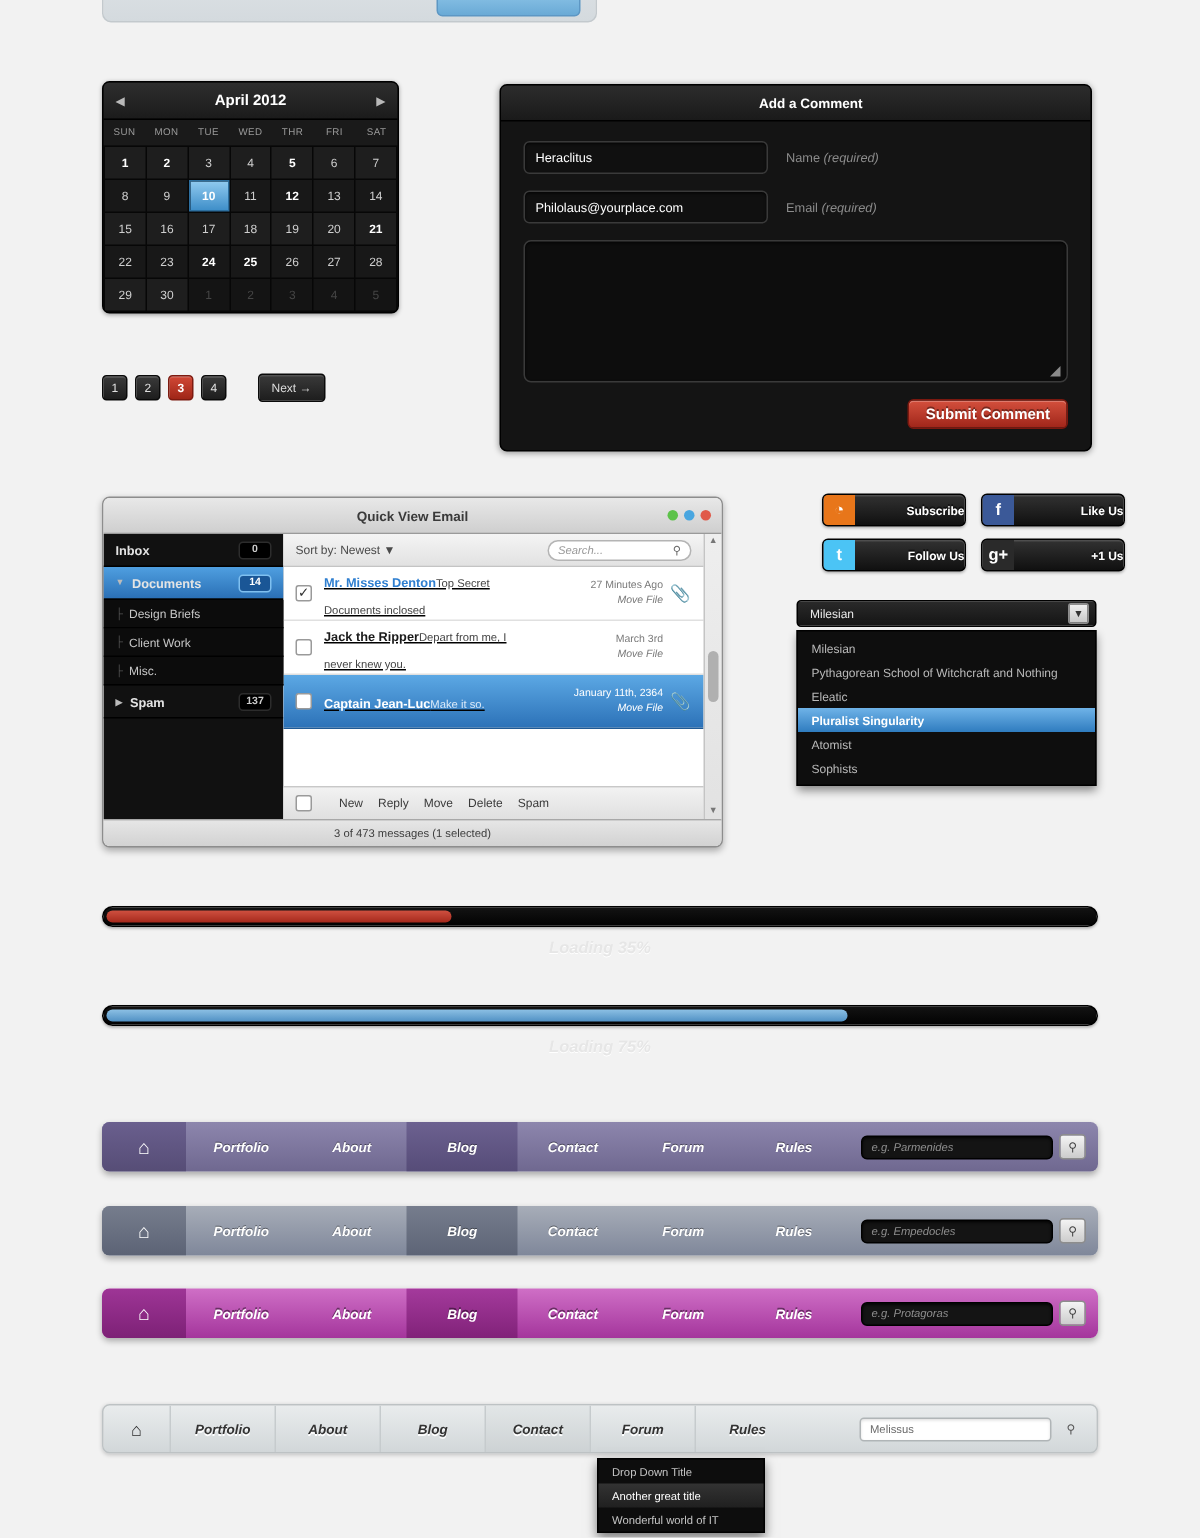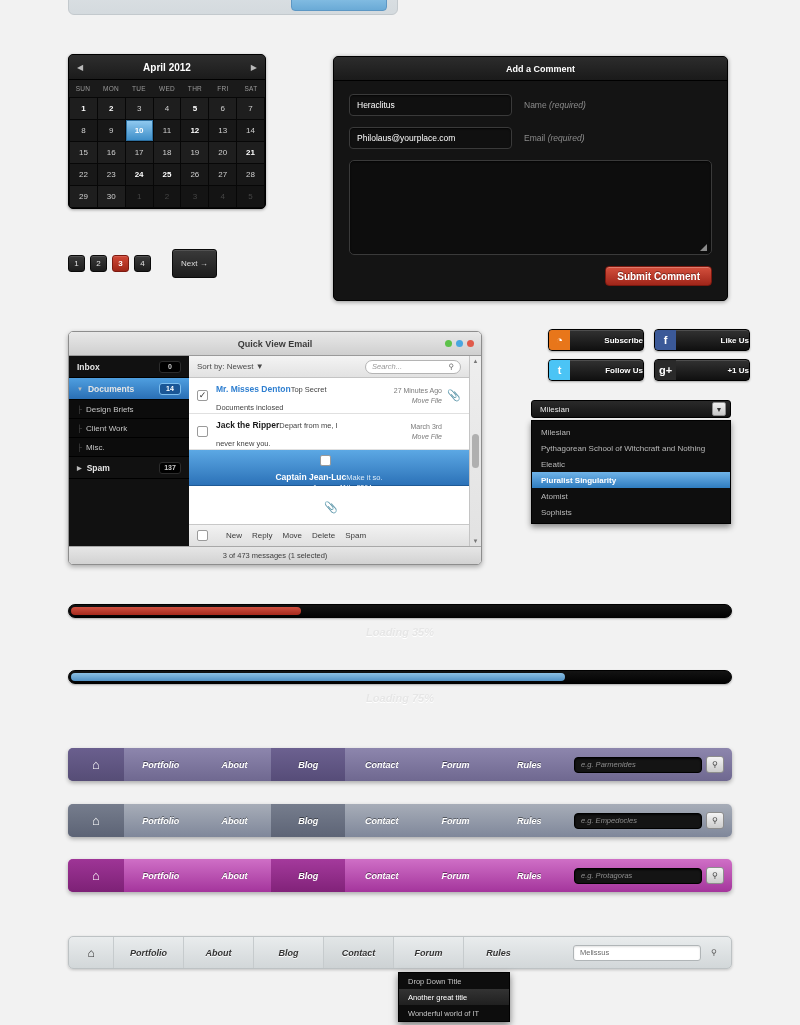--- a/index.html
+++ b/index.html
@@ -57,21 +57,21 @@
   
   .pager{ position:absolute; left:68px; top:249px; display:flex; gap:5px; align-items:center; }
   .pg{
     width:17px; height:17px; border-radius:3px;
     background:linear-gradient(#3a3a3a,#1d1d1d); border:1px solid #0a0a0a;
     color:#e0e0e0; font-size:8px; display:flex; align-items:center; justify-content:center;
     box-shadow:inset 0 1px 0 rgba(255,255,255,.13);
   }
   .pg.active{ background:linear-gradient(#d14836,#9f2617); border-color:#7d1a10; color:#fff; font-weight:bold; }
   .pg-next{
-    margin-left:16px; height:29px; padding:4px 8px; border-radius:3px;
+    margin-left:16px; height:19px; padding:4px 8px; border-radius:3px;
     background:linear-gradient(#3a3a3a,#1d1d1d); border:1px solid #0a0a0a;
     color:#ddd; font-size:8px; display:flex; align-items:center;
     box-shadow:inset 0 1px 0 rgba(255,255,255,.13);
   }
 
   
   .comment{
     position:absolute; left:333px; top:56px; width:395px;
     background:#141414; border:1px solid #000; border-radius:5px;
     box-shadow:0 1px 4px rgba(0,0,0,.4); overflow:hidden;
@@ -151,27 +151,27 @@
   }
   .em-search{
     margin-left:auto; width:96px; height:14px; border-radius:7px;
     background:#fff; border:1px solid #b4b4b4; display:flex; align-items:center;
     padding:0 6px; font-size:7.5px; color:#999; font-style:italic;
   }
   .em-row{
     height:36px; padding:5px 8px; display:flex; align-items:center;
     border-bottom:1px solid #e0e0e0;
   }
-  .em-row.sel{ background:linear-gradient(#5ca8e4,#2c72b8); border-bottom-color:#1f5a96;flex-direction:column; }
+  .em-row.sel{ background:linear-gradient(#5ca8e4,#2c72b8); border-bottom-color:#1f5a96; }
   .em-chk{
     width:11px; height:11px; border:1px solid #9a9a9a; background:#fff;
     border-radius:2px; margin-right:8px; flex:none;
     font-size:9px; line-height:9px; text-align:center; color:#333;
   }
-  .em-txt{ flex:1; min-width:0; }
+  .em-txt{ flex:1; min-width:0;text-decoration:underline; }
   .em-from{ font-size:8.5px; font-weight:bold; color:#1a1a1a; }
   .em-row:first-child .em-from{ color:#2f7fd0; }
   .em-row.sel .em-from{ color:#fff; }
   .em-snip{ font-size:7.5px; color:#444; margin-top:2px; }
   .em-row.sel .em-snip{ color:#dbeaf8; }
   .em-meta{ text-align:right; font-size:7px; color:#7a7a7a; width:86px; flex:none; }
   .em-row.sel .em-meta{ color:#fff; }
   .em-meta i{ display:block; margin-top:3px; font-style:italic; }
   .em-clip{ width:14px; text-align:center; font-size:11px; color:#9a9a9a; margin-left:5px; }
   .em-row.sel .em-clip{ color:#e9f2fa; }

